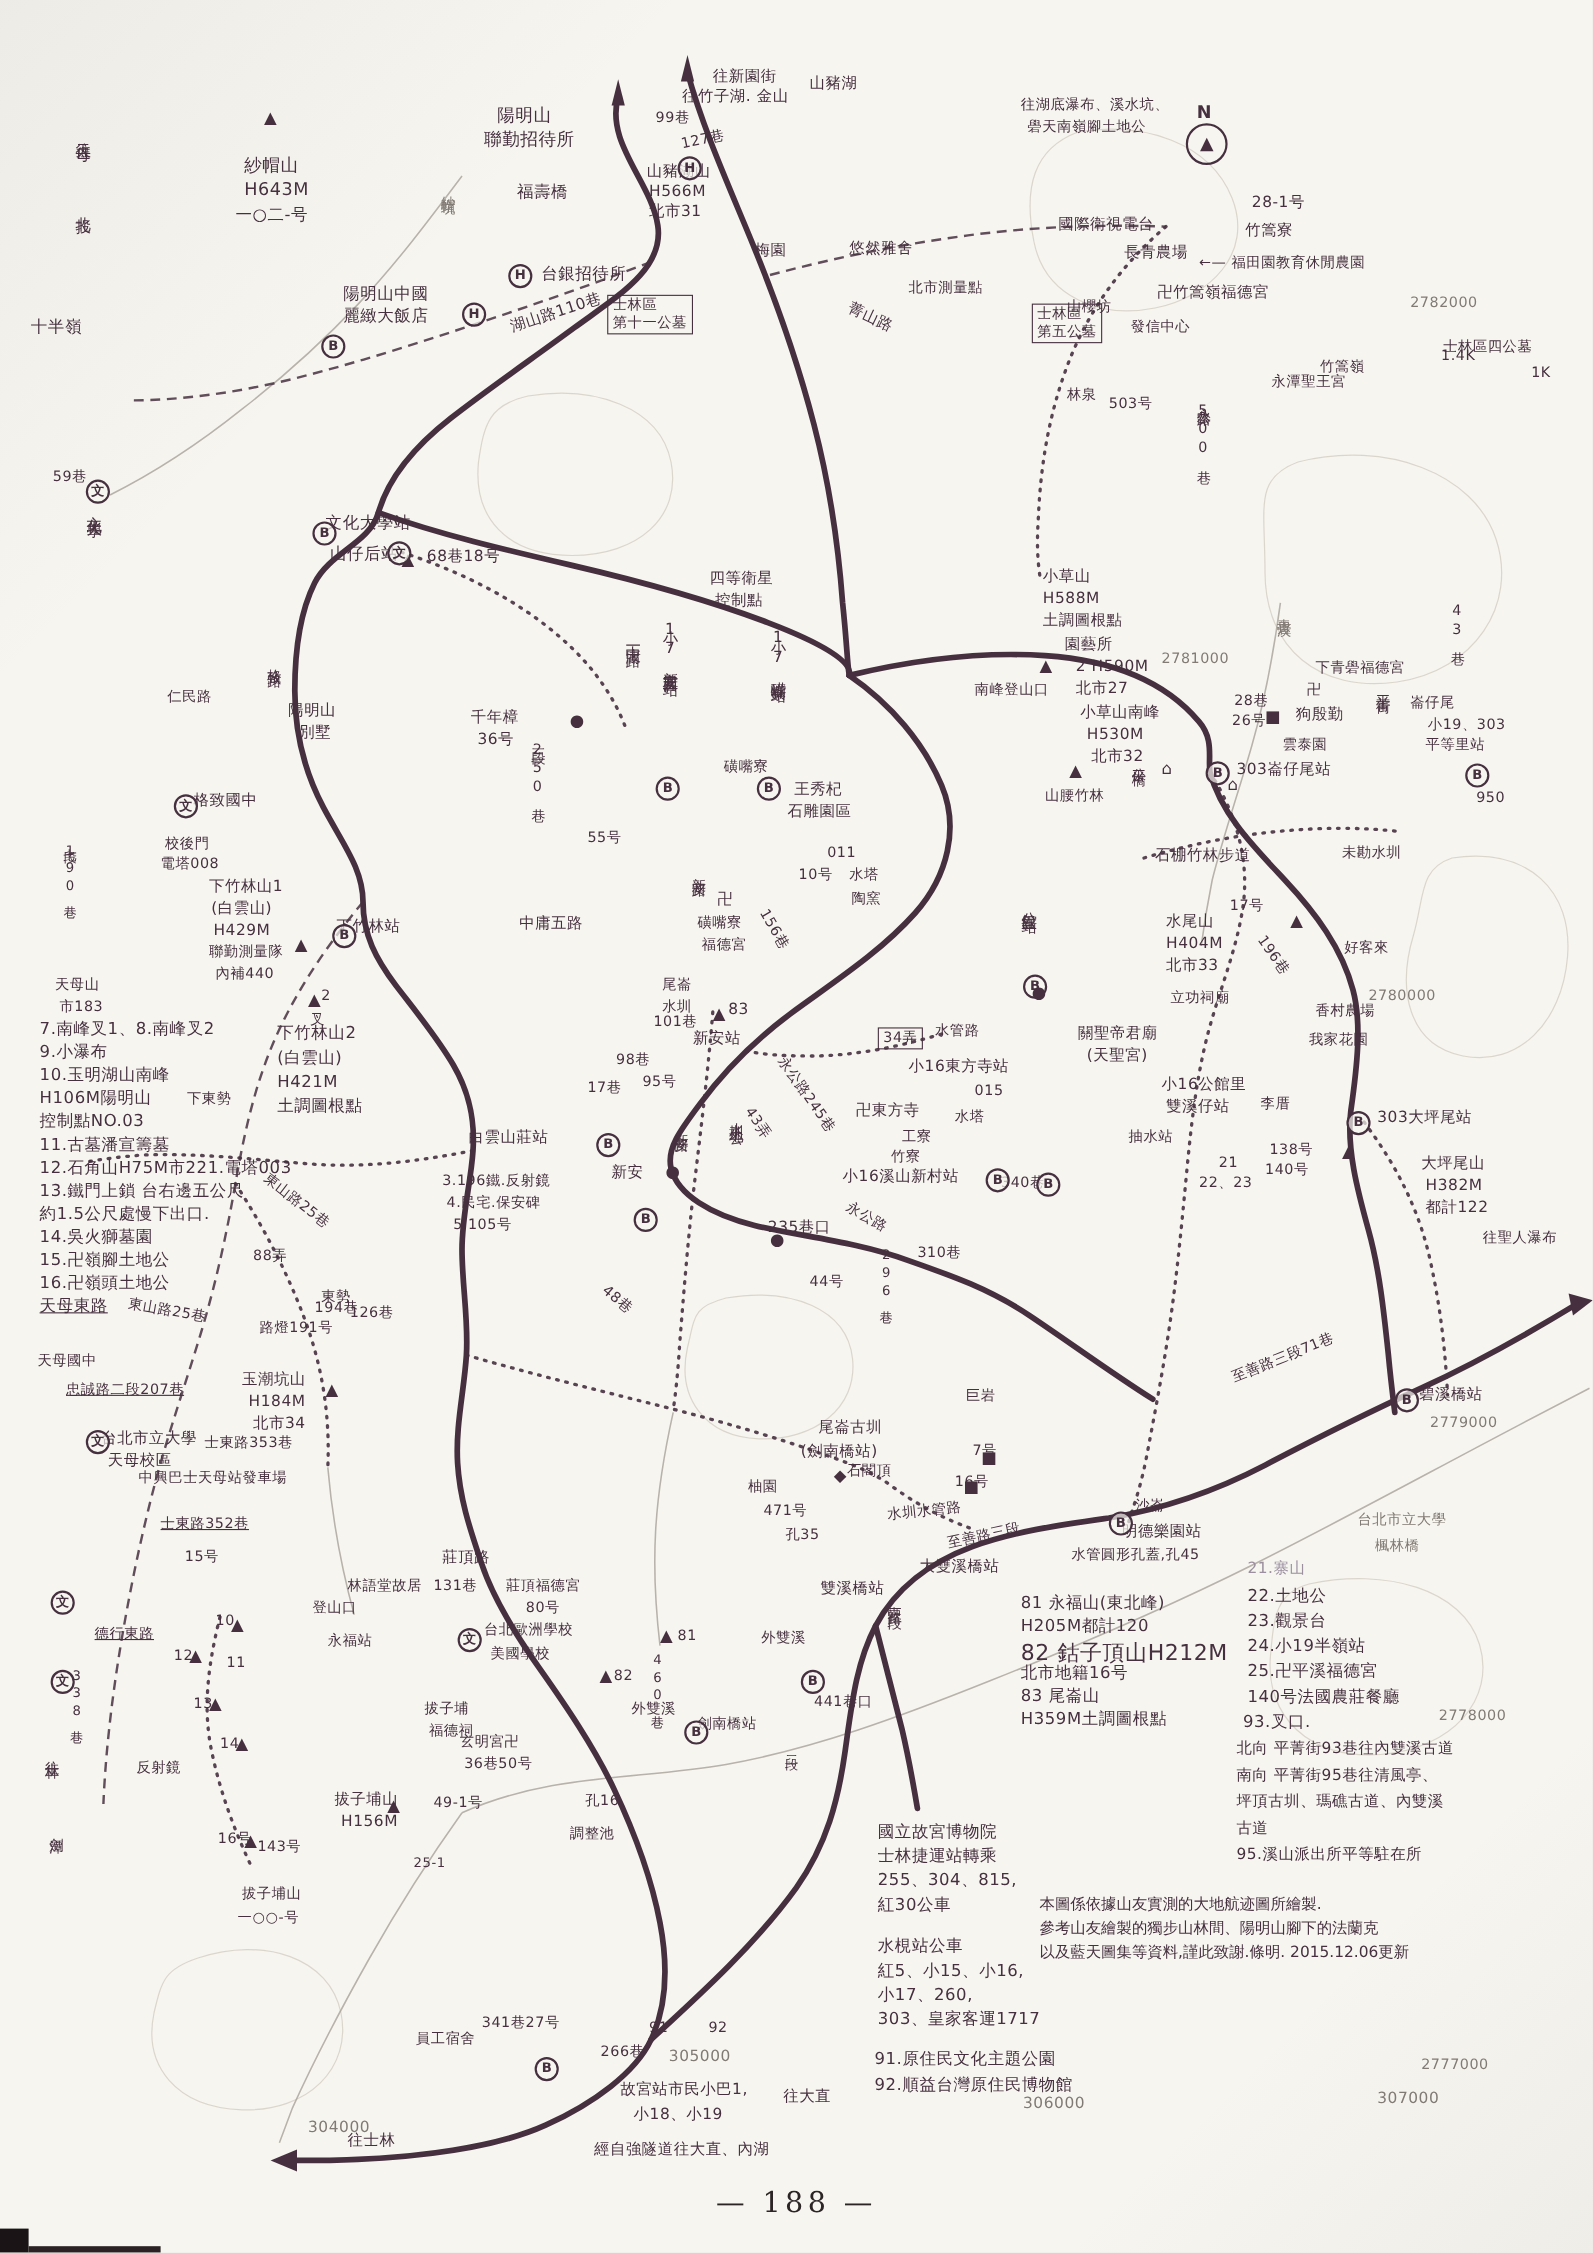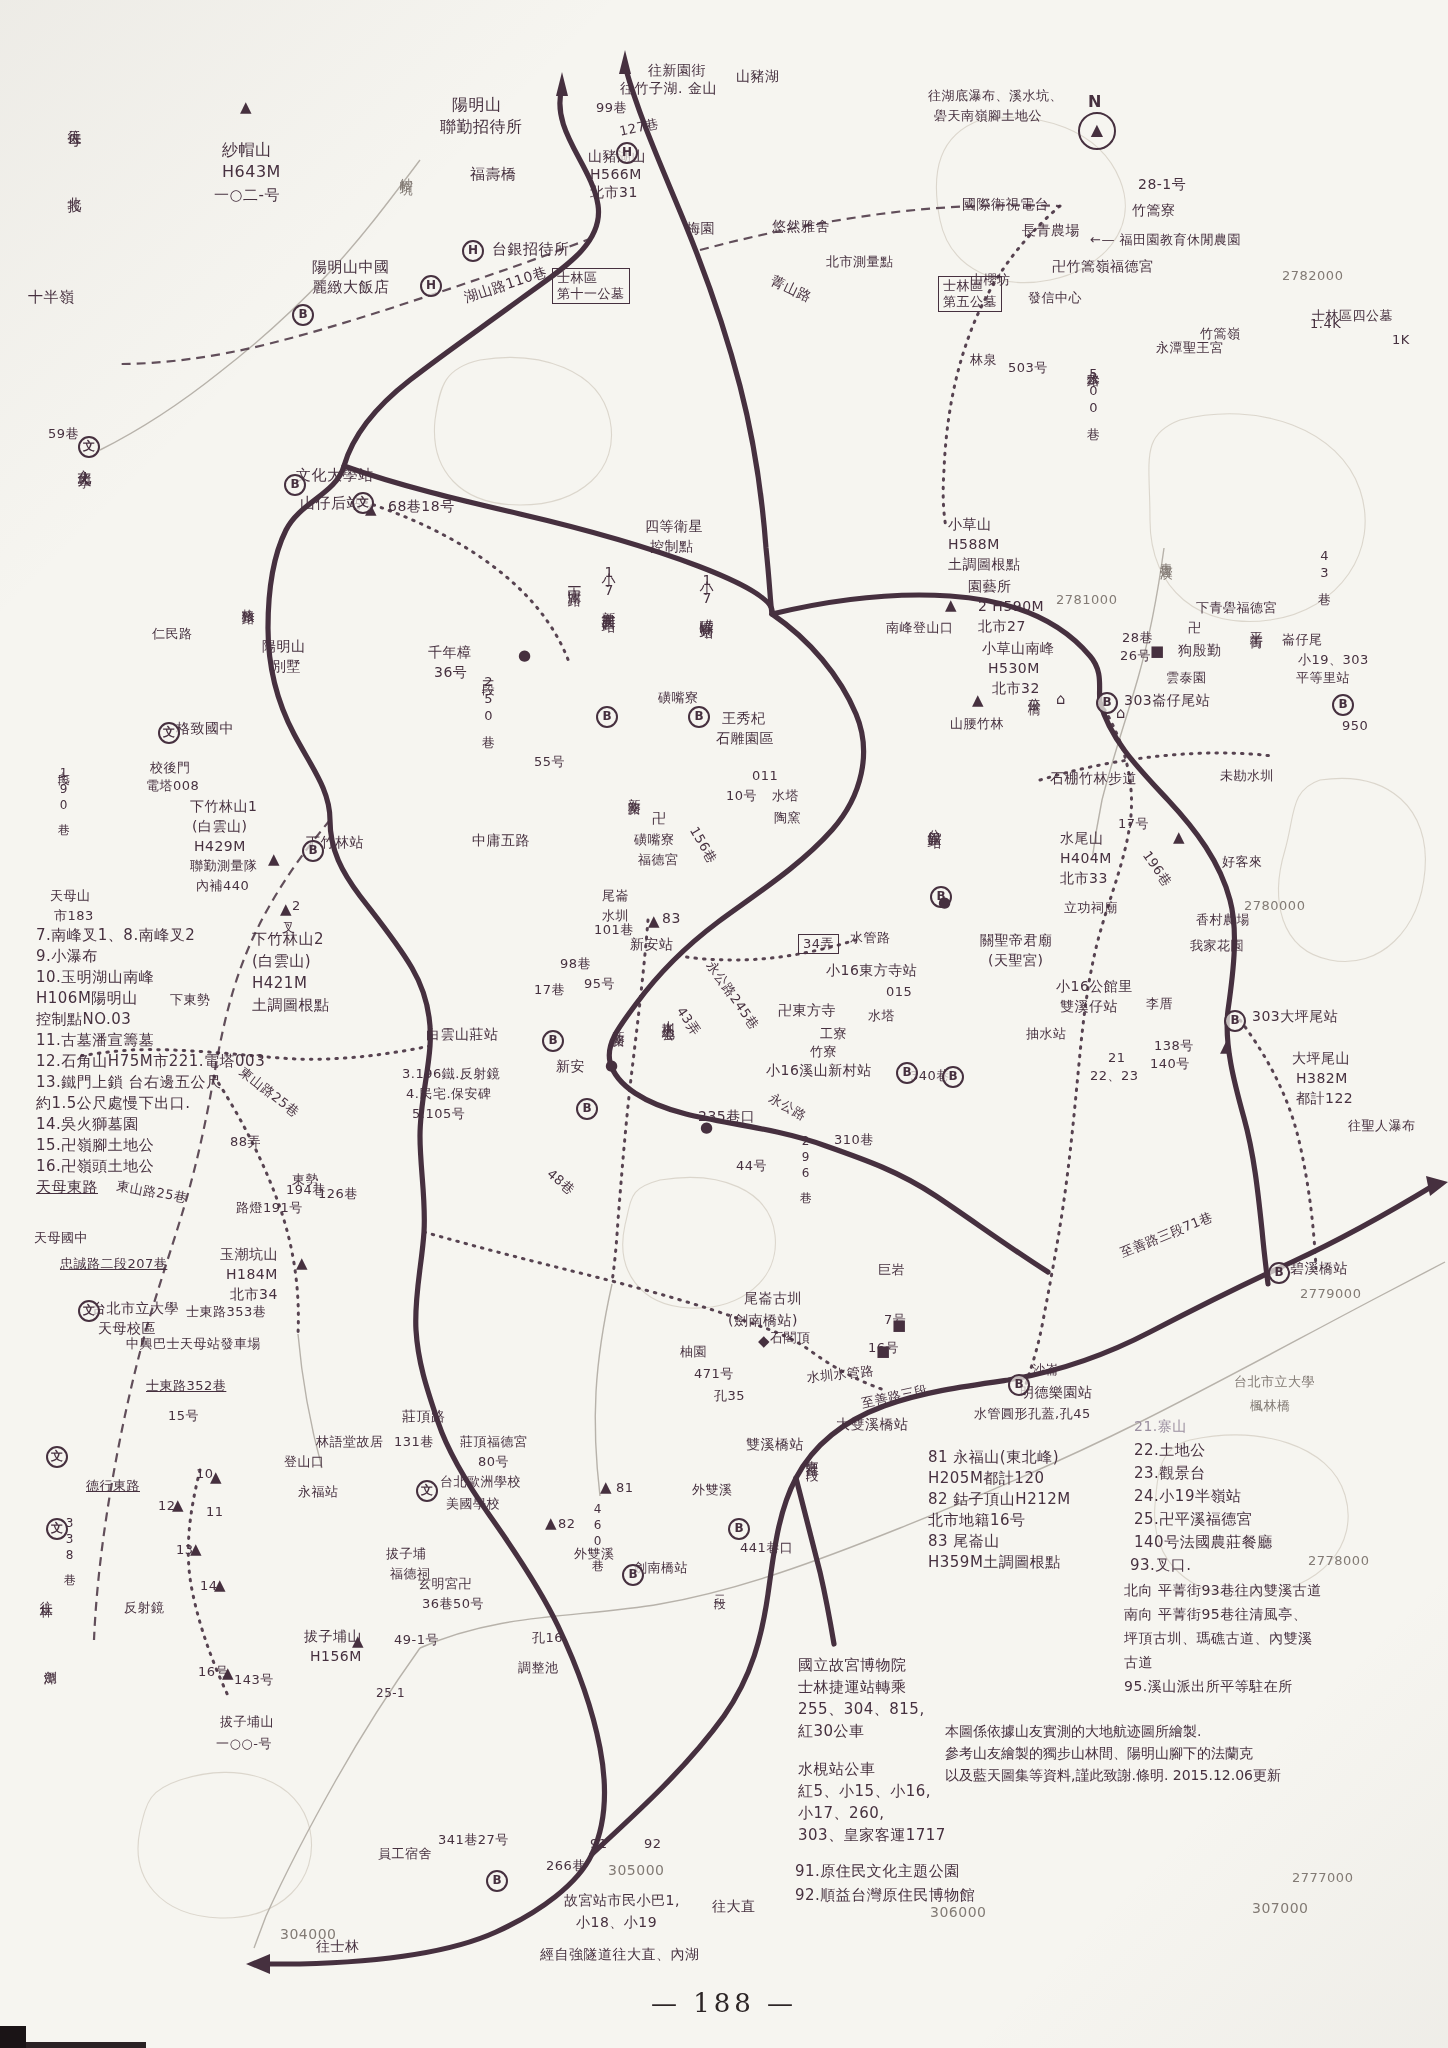--- a/index.html
+++ b/index.html
@@ -341,21 +341,21 @@
       <div class="lb" style="left: 1134px; top: 1533px; font-size: 15px;">140号法國農莊餐廳</div>
       <div class="lb" style="left: 1130px; top: 1556px; font-size: 15px;">93.叉口.</div>
       <div class="lb gray" style="left: 1308px; top: 1553px; font-size: 13px;">2778000</div>
       <div class="lb" style="left: 1124px; top: 1582px; font-size: 14px;">北向 平菁街93巷往內雙溪古道</div>
       <div class="lb" style="left: 1124px; top: 1606px; font-size: 14px;">南向 平菁街95巷往清風亭、</div>
       <div class="lb" style="left: 1124px; top: 1630px; font-size: 14px;">坪頂古圳、瑪礁古道、內雙溪</div>
       <div class="lb" style="left: 1124px; top: 1654px; font-size: 14px;">古道</div>
       <div class="lb" style="left: 1124px; top: 1678px; font-size: 14px;">95.溪山派出所平等駐在所</div>
       <div class="lb" style="left: 928px; top: 1448px; font-size: 15px;">81 永福山(東北峰)</div>
       <div class="lb" style="left: 928px; top: 1469px; font-size: 15px;">H205M都計120</div>
-      <div class="lb" style="left: 928px; top: 1490px; font-size: 15px;">82 鈷子頂山H212M</div>
+      <div class="lb" style="left: 928px; top: 1490px; font-size: 20px;">82 鈷子頂山H212M</div>
       <div class="lb" style="left: 928px; top: 1511px; font-size: 15px;">北市地籍16号</div>
       <div class="lb" style="left: 928px; top: 1532px; font-size: 15px;">83 尾崙山</div>
       <div class="lb" style="left: 928px; top: 1553px; font-size: 15px;">H359M土調圖根點</div>
       <div class="lb" style="left: 798px; top: 1656px; font-size: 15px;">國立故宮博物院</div>
       <div class="lb" style="left: 798px; top: 1678px; font-size: 15px;">士林捷運站轉乘</div>
       <div class="lb" style="left: 798px; top: 1700px; font-size: 15px;">255、304、815,</div>
       <div class="lb" style="left: 798px; top: 1722px; font-size: 15px;">紅30公車</div>
       <div class="lb" style="left: 798px; top: 1760px; font-size: 15px;">水梘站公車</div>
       <div class="lb" style="left: 798px; top: 1782px; font-size: 15px;">紅5、小15、小16,</div>
       <div class="lb" style="left: 798px; top: 1804px; font-size: 15px;">小17、260,</div>

